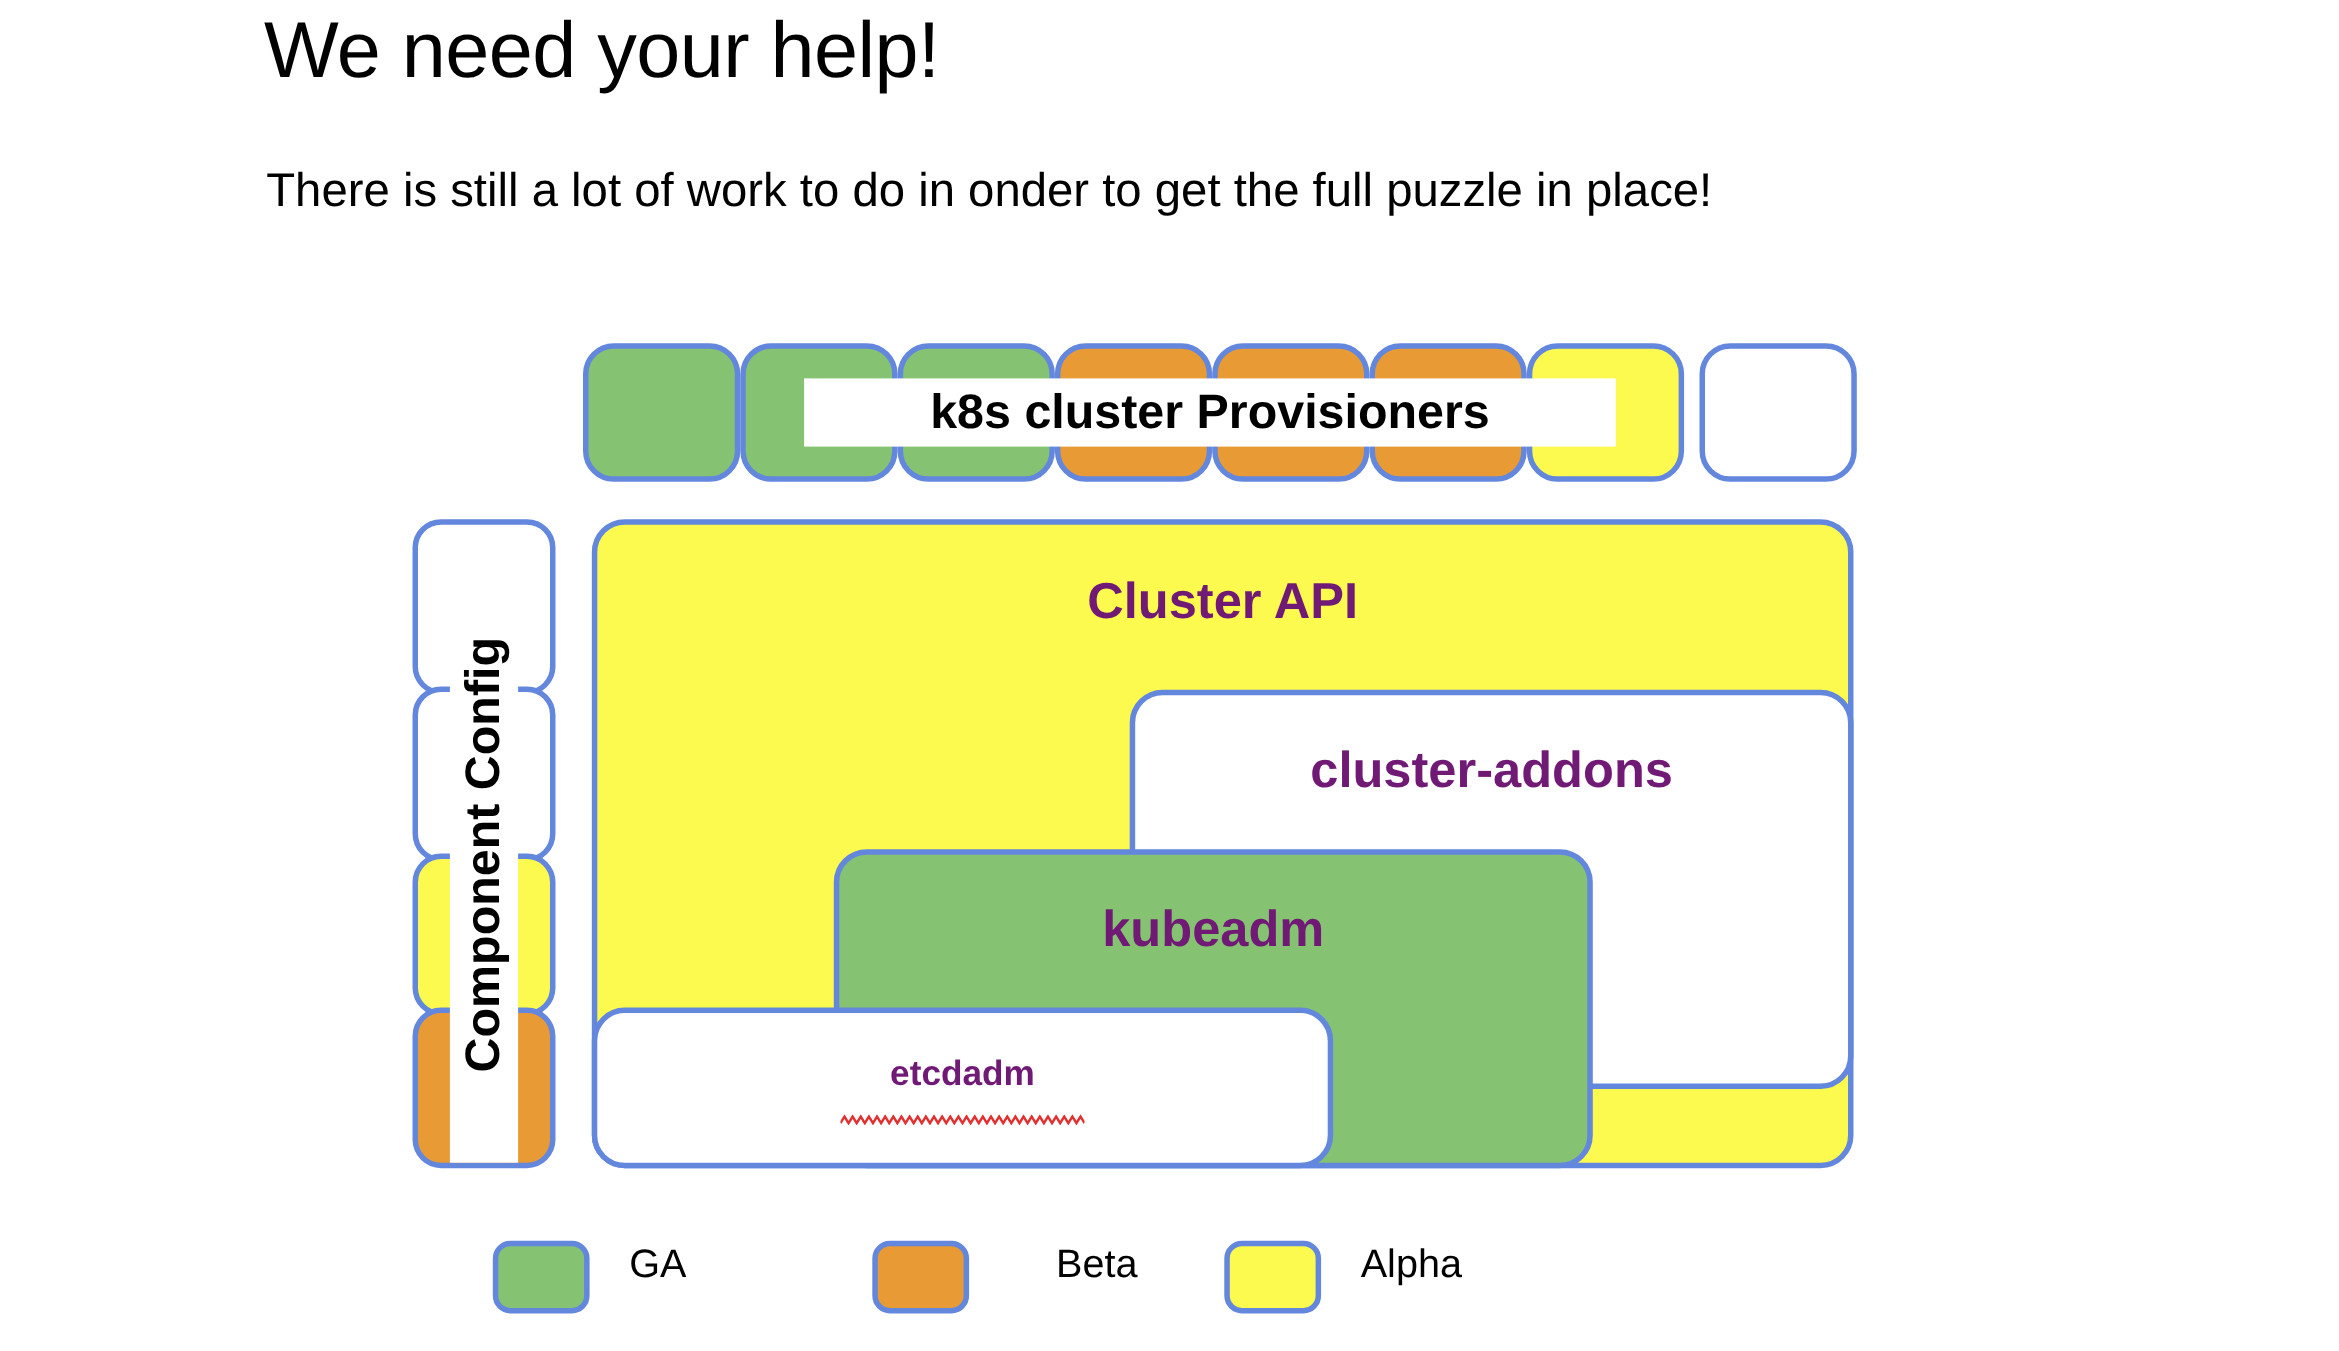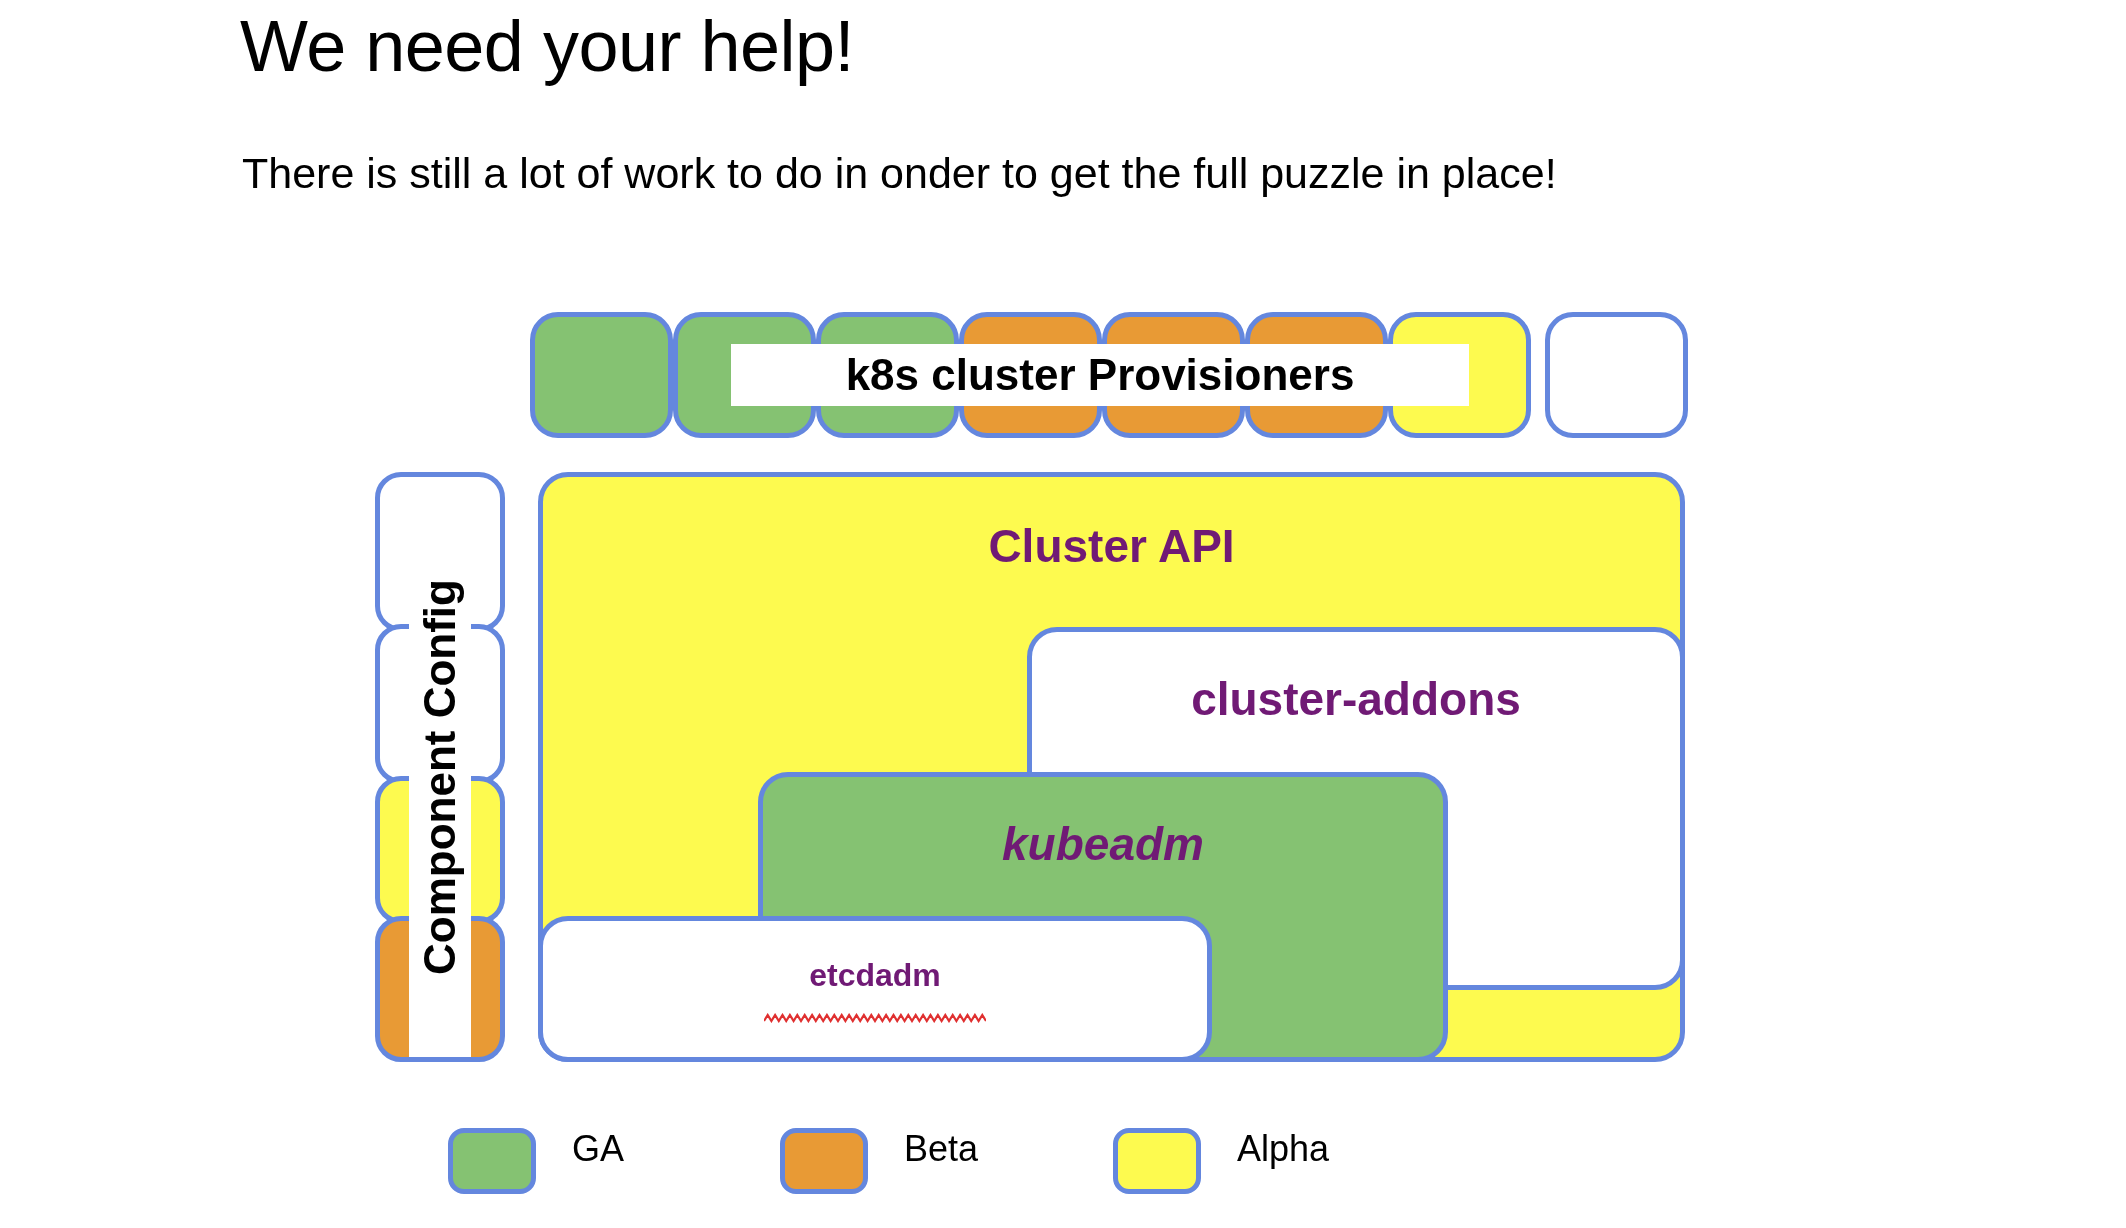--- a/index.html
+++ b/index.html
@@ -141,21 +141,20 @@
     border-radius: 30px;
   }
   #cluster-addons > .node-label { top: 40px; font-size: 46px; }
 
   #kubeadm {
     left: 758px;
     top: 772px;
     width: 690px;
     height: 290px;
     border-radius: 30px;
-    font-style: italic;
   }
   #kubeadm > .node-label { top: 40px; font-size: 46px; }
 
   #etcdadm {
     left: 538px;
     top: 916px;
     width: 674px;
     height: 146px;
     border-radius: 30px;
   }
@@ -261,21 +260,21 @@
              L210.9,2 L214.6,8 L218.3,2 L222,8" fill="none" stroke="#e03030" stroke-width="2.2"></path>
   </svg>
 </div>
 
 <div id="legend">
 
 <div class="legend-item" style="left: 0px;">
       <div class="legend-swatch green" style="background: rgb(133, 194, 114);"></div>
       <div class="legend-text">GA</div>
     </div>
-    <div class="legend-item" style="left: 332px;">
+    <div class="legend-item" style="left: 345px; gap: 43px;">
       <div class="legend-swatch orange" style="background: rgb(232, 154, 53);"></div>
       <div class="legend-text">Beta</div>
     </div>
     <div class="legend-item" style="left: 665px;">
       <div class="legend-swatch yellow" style="background: rgb(253, 250, 79);"></div>
       <div class="legend-text">Alpha</div>
     </div>
   </div>
 
 </body></html>

